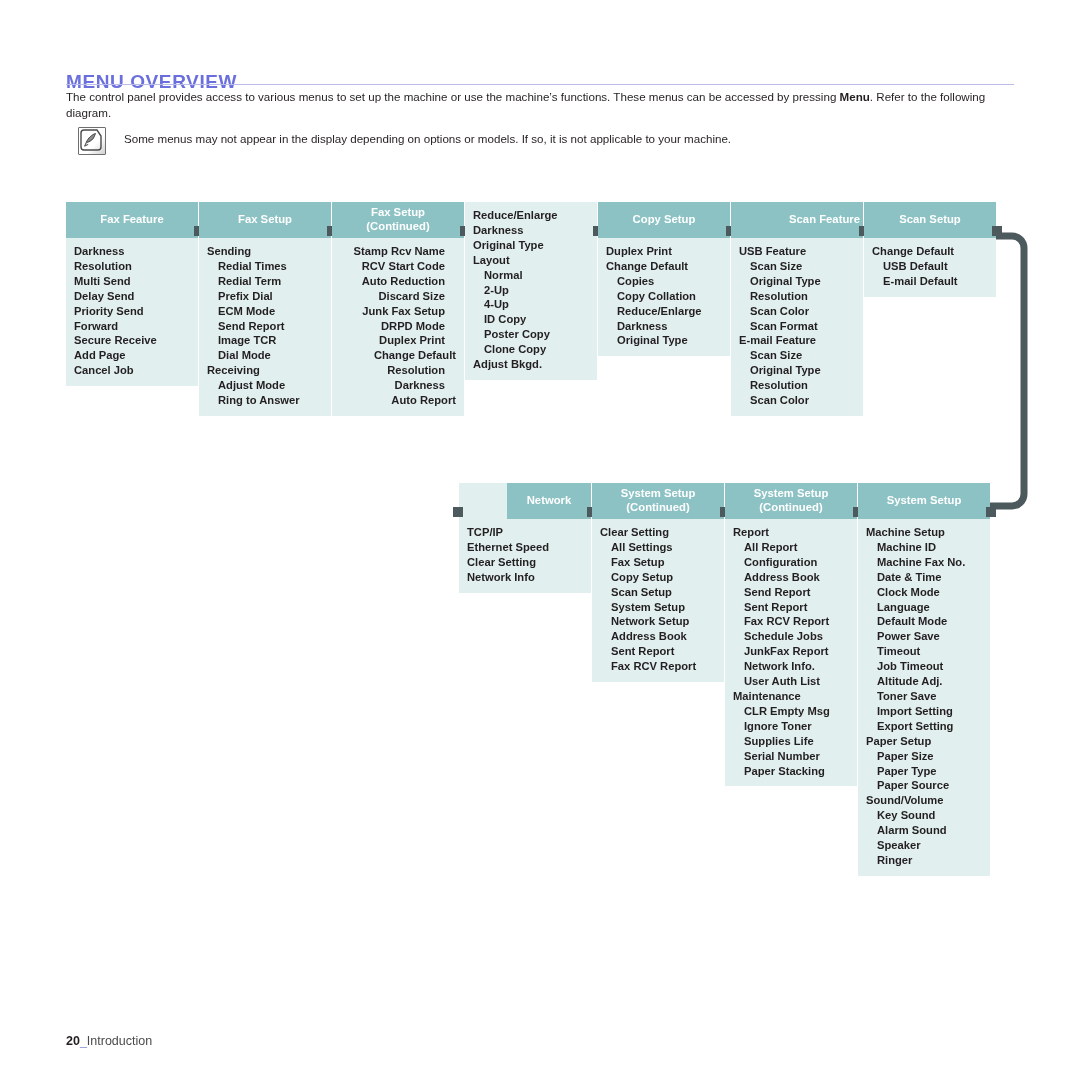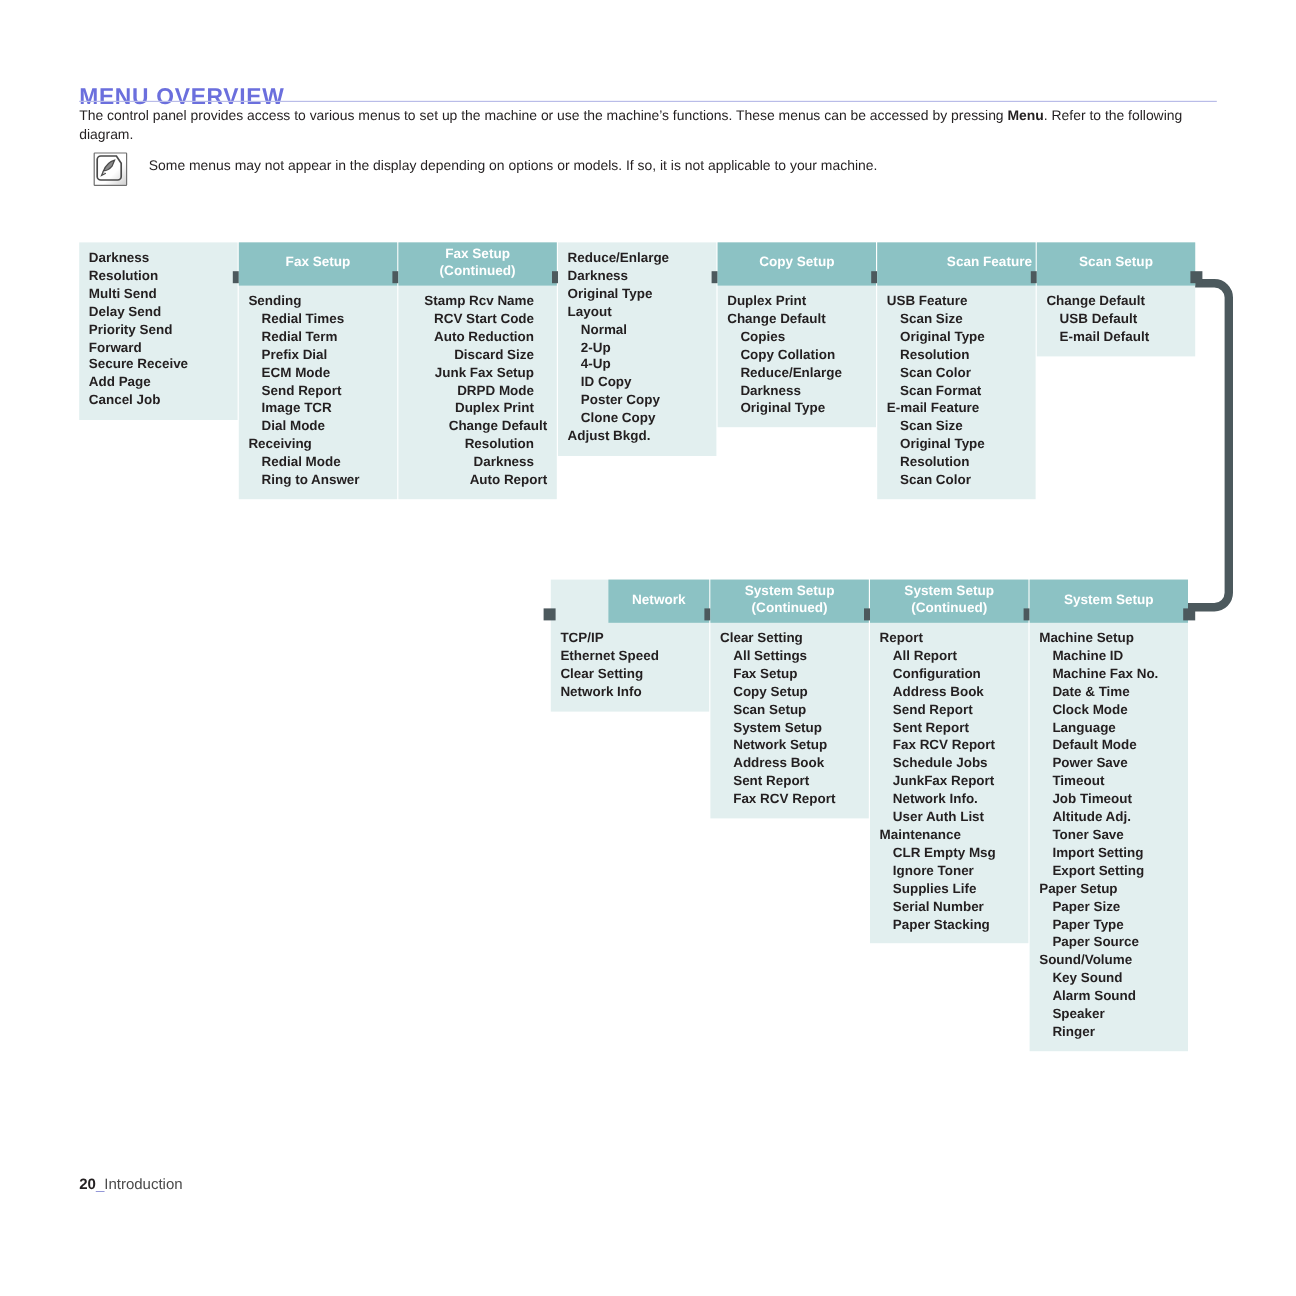--- a/index.html
+++ b/index.html
@@ -128,21 +128,21 @@
     left: 982px;
     top: 228px;
     width: 48px;
     height: 286px;
   }
 
   
   #footer {
     position: absolute;
     left: 66px;
-    top: 980px;
+    top: 1034px;
     font-size: 12.5px;
     color: #4a4a4a;
   }
   #footer .pg { font-weight: bold; color: #231f20; }
   #footer .sep { color: #8f93d6; }
 </style>
 </head>
 <body>
 
 <div id="page-title">MENU OVERVIEW</div>
@@ -162,20 +162,21 @@
   </div>
   <div id="note-text">Some menus may not appear in the display depending on options or models. If so, it is not applicable to your machine.</div>
 </div>
 
 <div id="diagram">
 
   <svg id="elbow" viewBox="0 0 48 286">
     <path d="M0 8 H30 A12 12 0 0 1 42 20 V266 A12 12 0 0 1 30 278 H0" fill="none" stroke="#4c595d" stroke-width="7"></path>
   </svg>
 <div class="mbox" style="left: 66px; top: 202px;">
+      <div class="mbox-head" style="padding-top: 11px;">Fax Feature</div>
       <div class="mbox-body align-left">
         <div class="lvl1">Darkness</div>
         <div class="lvl1">Resolution</div>
         <div class="lvl1">Multi Send</div>
         <div class="lvl1">Delay Send</div>
         <div class="lvl1">Priority Send</div>
         <div class="lvl1">Forward</div>
         <div class="lvl1">Secure Receive</div>
         <div class="lvl1">Add Page</div>
         <div class="lvl1">Cancel Job</div>
@@ -187,21 +188,21 @@
       <div class="mbox-body align-left">
         <div class="lvl1">Sending</div>
         <div class="lvl2">Redial Times</div>
         <div class="lvl2">Redial Term</div>
         <div class="lvl2">Prefix Dial</div>
         <div class="lvl2">ECM Mode</div>
         <div class="lvl2">Send Report</div>
         <div class="lvl2">Image TCR</div>
         <div class="lvl2">Dial Mode</div>
         <div class="lvl1">Receiving</div>
-        <div class="lvl2">Redial Mode</div>
+        <div class="lvl2">Adjust Mode</div>
         <div class="lvl2">Ring to Answer</div>
       </div>
     </div>
     <div class="nub" style="left: 327px; top: 226px;"></div>
     <div class="mbox" style="left: 332px; top: 202px;">
       <div class="mbox-head two-line">Fax Setup<div>(Continued)</div></div>
       <div class="mbox-body align-right">
         <div class="lvl2">Stamp Rcv Name</div>
         <div class="lvl2">RCV Start Code</div>
         <div class="lvl2">Auto Reduction</div>

